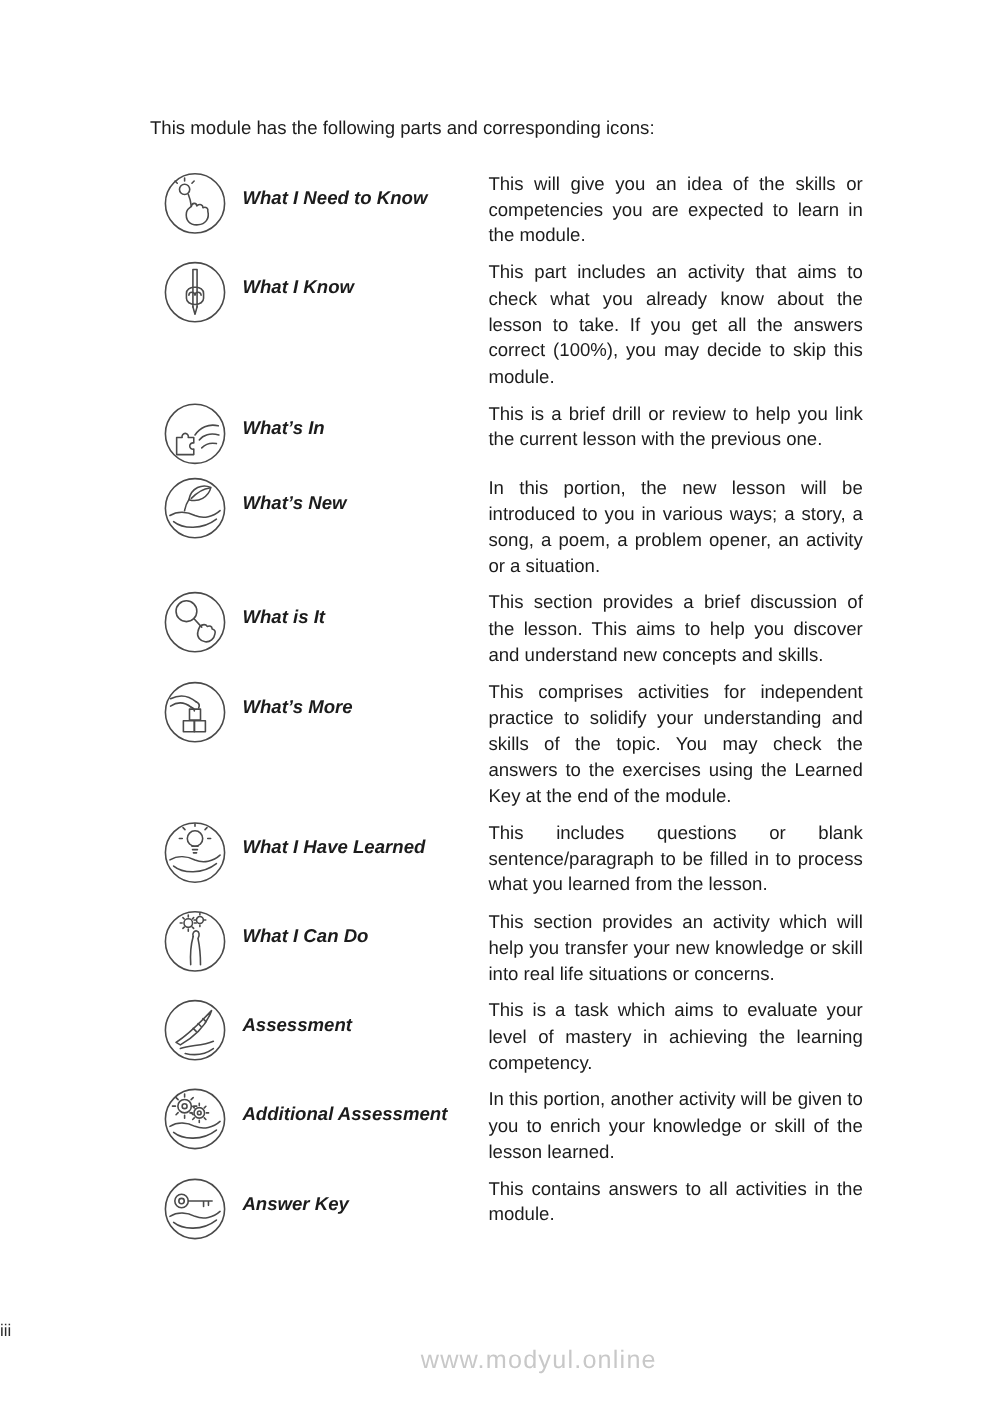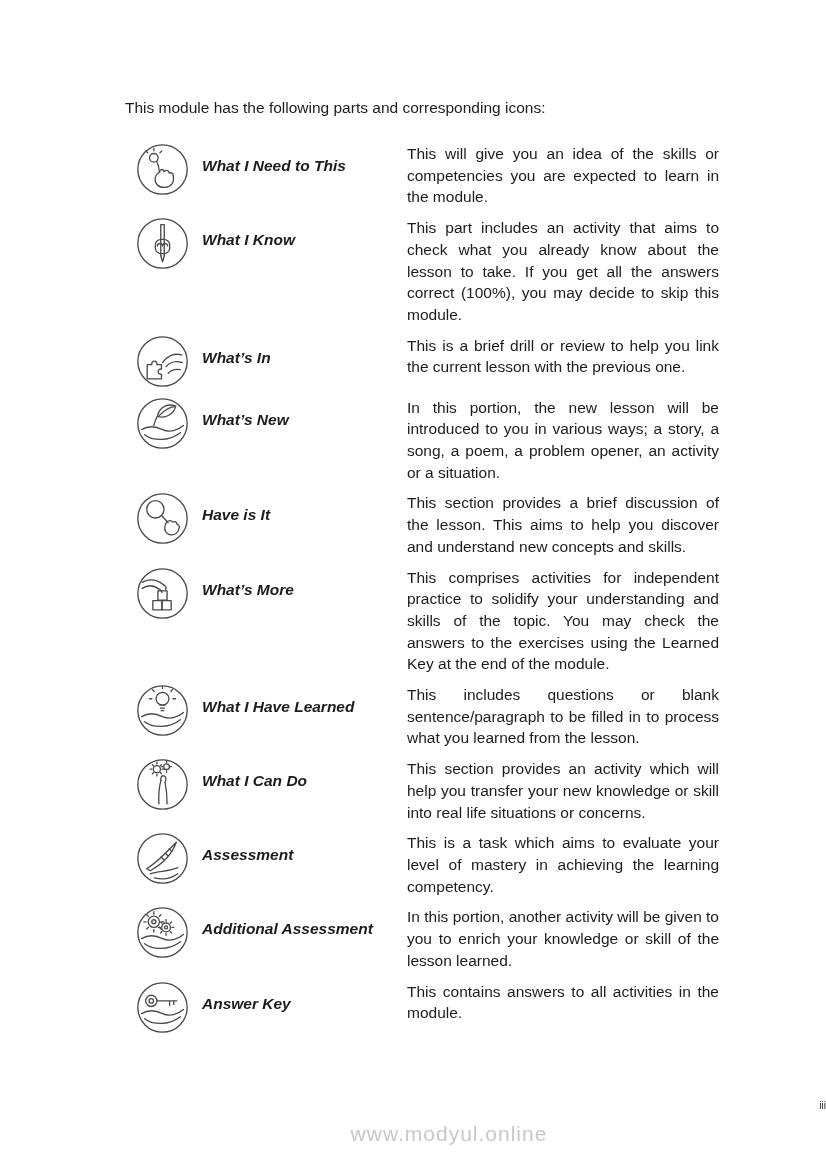--- a/index.html
+++ b/index.html
@@ -24,21 +24,21 @@
     font-size:15.5px;font-weight:bold;font-style:italic;
     line-height:20px;
   }
   .desc-cell{
     width:312px;flex:none;
     font-size:15.5px;line-height:21.7px;
     text-align:justify;
   }
   .page-number{
     position:absolute;left:0;top:1100px;width:826px;
-    text-align:right;font-size:10px;color:#2a2a2a;
+    text-align:left;font-size:14px;color:#2a2a2a;
   }
   .watermark{
     position:absolute;left:0;top:1122px;width:826px;
     text-align:center;font-size:21px;letter-spacing:1px;
     color:var(--watermark,#c8c8c8);
     padding-left:36px;
   }
 </style>
 </head>
 <body>
@@ -52,21 +52,21 @@
       <span class="icon">
               <svg viewBox="0 0 52 52" fill="none" stroke="#4a4a4a" stroke-width="1.3" stroke-linecap="round" stroke-linejoin="round">
                 <circle cx="26" cy="26" r="24.2"></circle>
                 <circle cx="17.5" cy="14.5" r="4.2"></circle>
                 <path d="M11.5 9.5 l-1.8-1.8 M17.5 7.6 v-2.4 M23.5 9.5 l1.8-1.8"></path>
                 <path d="M20.5 18.5 c1.5 3.5 2.1 6.5 2.5 10"></path>
                 <path d="M23 28.5 c0.5-3 4-3.5 4.5-0.5 c2.5-2 5-1 5 1.5 c2.5-1 4.5 0.5 4 3 c1.5 6 -2 10.5 -8 11 c-7 0.5 -10.5-4 -9.5-10 c0.3-1.8 2-3.6 4-5"></path>
               </svg>
             </span>
     </div>
-    <div class="label-cell">What I Need to This</div>
+    <div class="label-cell">What I Need to Know</div>
     <div class="desc-cell">This will give you an idea of the skills or competencies you are expected to learn in the module.</div>
   </div>
 
   <div class="row">
     <div class="icon-cell">
       <span class="icon">
               <svg viewBox="0 0 52 52" fill="none" stroke="#4a4a4a" stroke-width="1.3" stroke-linecap="round" stroke-linejoin="round">
                 <circle cx="26" cy="26" r="24.2"></circle>
                 <path d="M24.3 7.5 V 38 M27.7 7.5 V 38 M24.3 7.5 h3.4"></path>
                 <path d="M24.3 38 L26 44 L27.7 38"></path>
@@ -114,21 +114,21 @@
     <div class="icon-cell">
       <span class="icon">
               <svg viewBox="0 0 52 52" fill="none" stroke="#4a4a4a" stroke-width="1.3" stroke-linecap="round" stroke-linejoin="round">
                 <circle cx="26" cy="26" r="24.2"></circle>
                 <circle cx="19" cy="17" r="8.5"></circle>
                 <path d="M25 23 L31.5 30"></path>
                 <path d="M30 29.5 c2-2 5-2 6 0 c2-1 4 0 4 2 c2 0.3 3 2 2.3 4 c-0.6 4-4 7-8 6.5 c-4-0.5-7-4-6-8 c0.3-1.5 0.8-3 1.7-4.5 Z"></path>
               </svg>
             </span>
     </div>
-    <div class="label-cell">Have is It</div>
+    <div class="label-cell">What is It</div>
     <div class="desc-cell">This section provides a brief discussion of the lesson. This aims to help you discover and understand new concepts and skills.</div>
   </div>
 
   <div class="row">
     <div class="icon-cell">
       <span class="icon">
               <svg viewBox="0 0 52 52" fill="none" stroke="#4a4a4a" stroke-width="1.3" stroke-linecap="round" stroke-linejoin="round">
                 <circle cx="26" cy="26" r="24.2"></circle>
                 <rect x="16.5" y="33" width="9" height="9"></rect>
                 <rect x="25.5" y="33" width="9" height="9"></rect>

